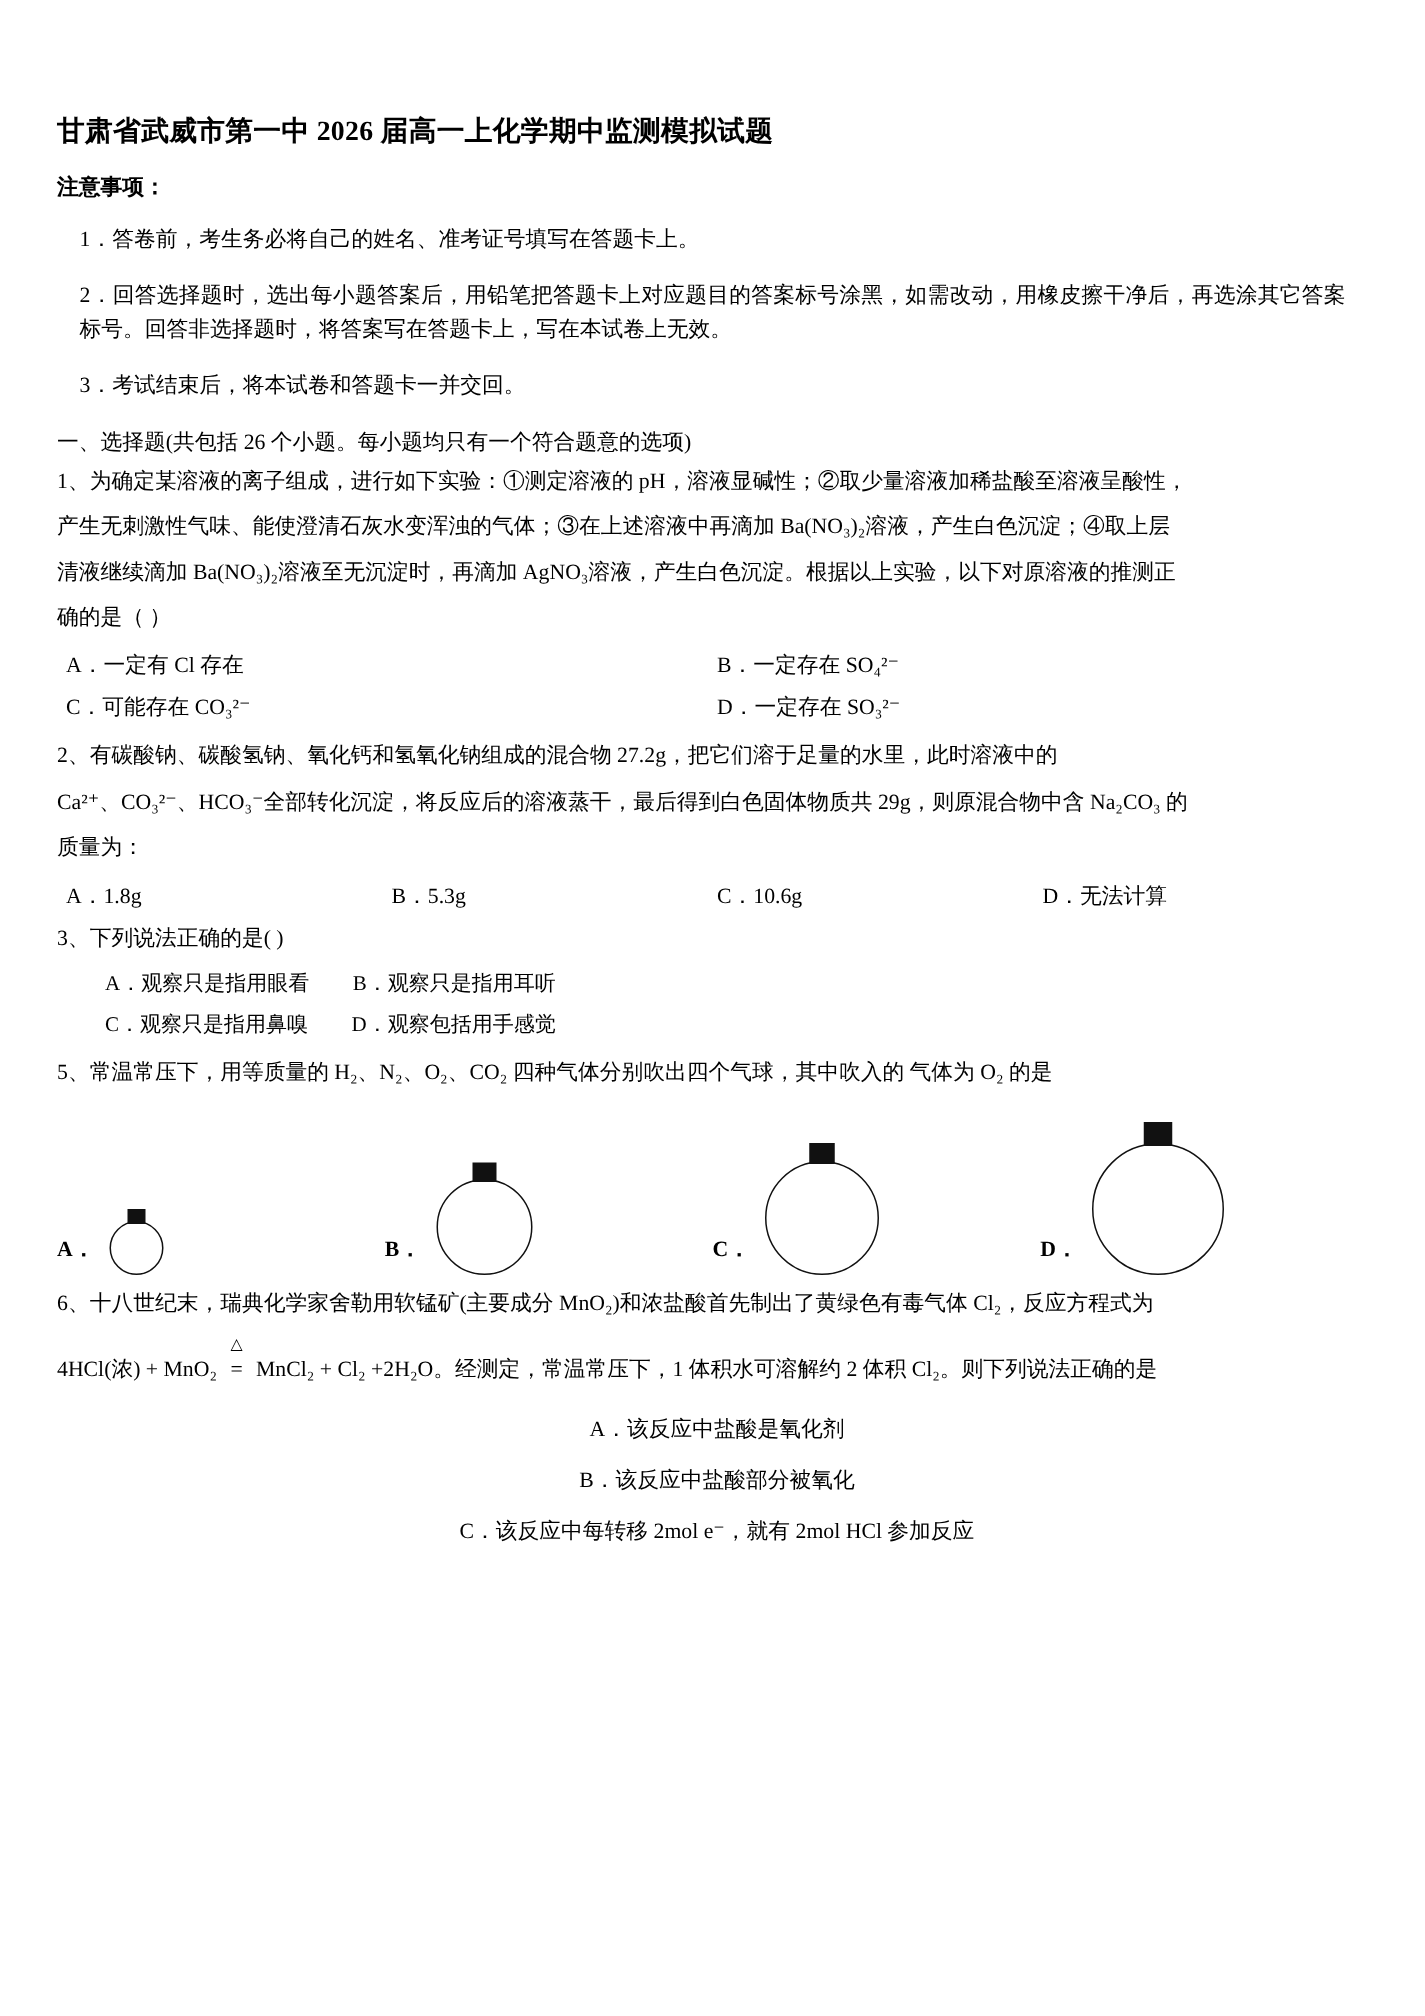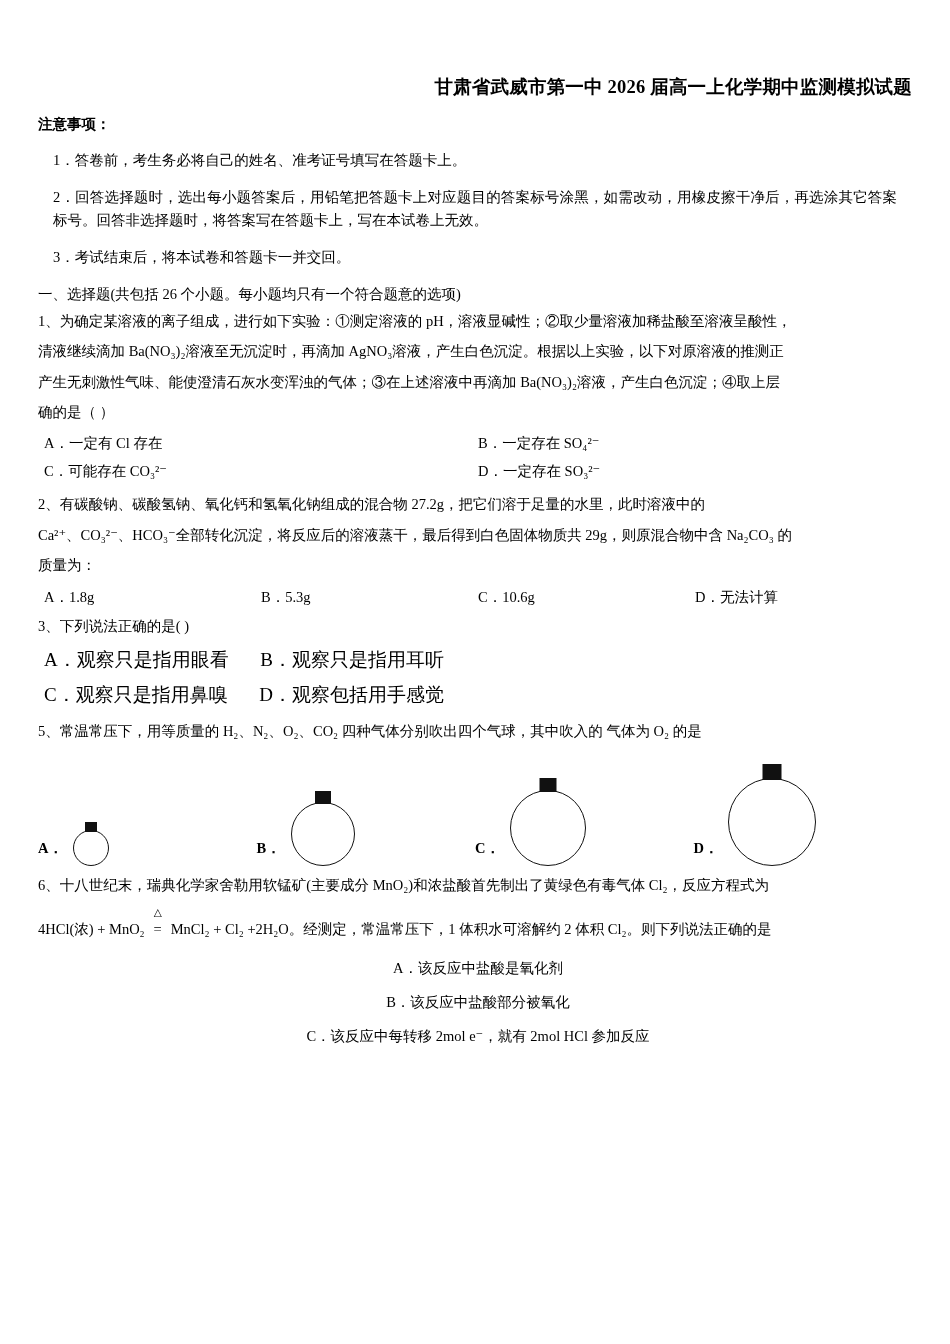--- a/index.html
+++ b/index.html
@@ -15,21 +15,21 @@
     position: relative;
     overflow: hidden;
   }
   .page {
     box-sizing: border-box;
     padding: 74px 38px 0 38px;
     width: 950px;
     height: 1344px;
   }
   .doc-title {
-    text-align: right;
+    text-align: left;
     font-size: 18.5px;
     font-weight: bold;
     margin: 0 0 16px 0;
     letter-spacing: 0.2px;
   }
   .notice-head {
     font-size: 14.5px;
     font-weight: bold;
     margin: 0 0 4px 0;
   }
@@ -54,21 +54,21 @@
   .opts {
     display: flex;
     font-size: 14.5px;
     margin-top: 9px;
   }
   .opts .op { white-space: nowrap; }
   .opt-2col .op { width: 50%; }
   .opt-2col .op:first-child { padding-left: 6px; }
   .opt-4col .op { width: 25%; }
   .opt-4col .op:first-child { padding-left: 6px; }
-  .opt-inline { margin-top: 9px; font-size: 19px; padding-left: 6px; }
+  .opt-inline { margin-top: 9px; font-size: 14px; padding-left: 6px; margin-left: 26px; }
   .opt-inline .op { display: inline-block; }
   .opt-inline .gap { display: inline-block; width: 22px; }
   .balloon-row {
     display: flex;
     align-items: flex-end;
     height: 108px;
     margin-top: 14px;
   }
   .balloon-cell {
     width: 25%;
@@ -129,22 +129,22 @@
   <p class="notice-line">1．答卷前，考生务必将自己的姓名、准考证号填写在答题卡上。</p>
   <p class="notice-line">2．回答选择题时，选出每小题答案后，用铅笔把答题卡上对应题目的答案标号涂黑，如需改动，用橡皮擦干净后，再选涂其它答案标号。回答非选择题时，将答案写在答题卡上，写在本试卷上无效。</p>
   <p class="notice-line">3．考试结束后，将本试卷和答题卡一并交回。</p>
 
   <div class="section-head">一、选择题(共包括 26 个小题。每小题均只有一个符合题意的选项)</div>
 
   <div>
     <p class="q-text">
       <span>1、</span><span>为确定某溶液的离子组成，进行如下实验：①测定溶液的 pH，溶液显碱性；②取少量溶液加稀盐酸至溶液呈酸性，</span>
     </p>
+    <p class="q-text">产生无刺激性气味、能使澄清石灰水变浑浊的气体；③在上述溶液中再滴加 Ba(NO₃)₂溶液，产生白色沉淀；④取上层</p>
     <p class="q-text">清液继续滴加 Ba(NO₃)₂溶液至无沉淀时，再滴加 AgNO₃溶液，产生白色沉淀。根据以上实验，以下对原溶液的推测正</p>
-    <p class="q-text">产生无刺激性气味、能使澄清石灰水变浑浊的气体；③在上述溶液中再滴加 Ba(NO₃)₂溶液，产生白色沉淀；④取上层</p>
     <p class="q-text">确的是（   ）</p>
     <div class="opts opt-2col">
       <div class="op b">A．一定有 Cl 存在</div>
       <div class="op b">B．一定存在 SO₄²⁻</div>
     </div>
     <div class="opts opt-2col">
       <div class="op b">C．可能存在 CO₃²⁻</div>
       <div class="op b">D．一定存在 SO₃²⁻</div>
     </div>
   </div>

